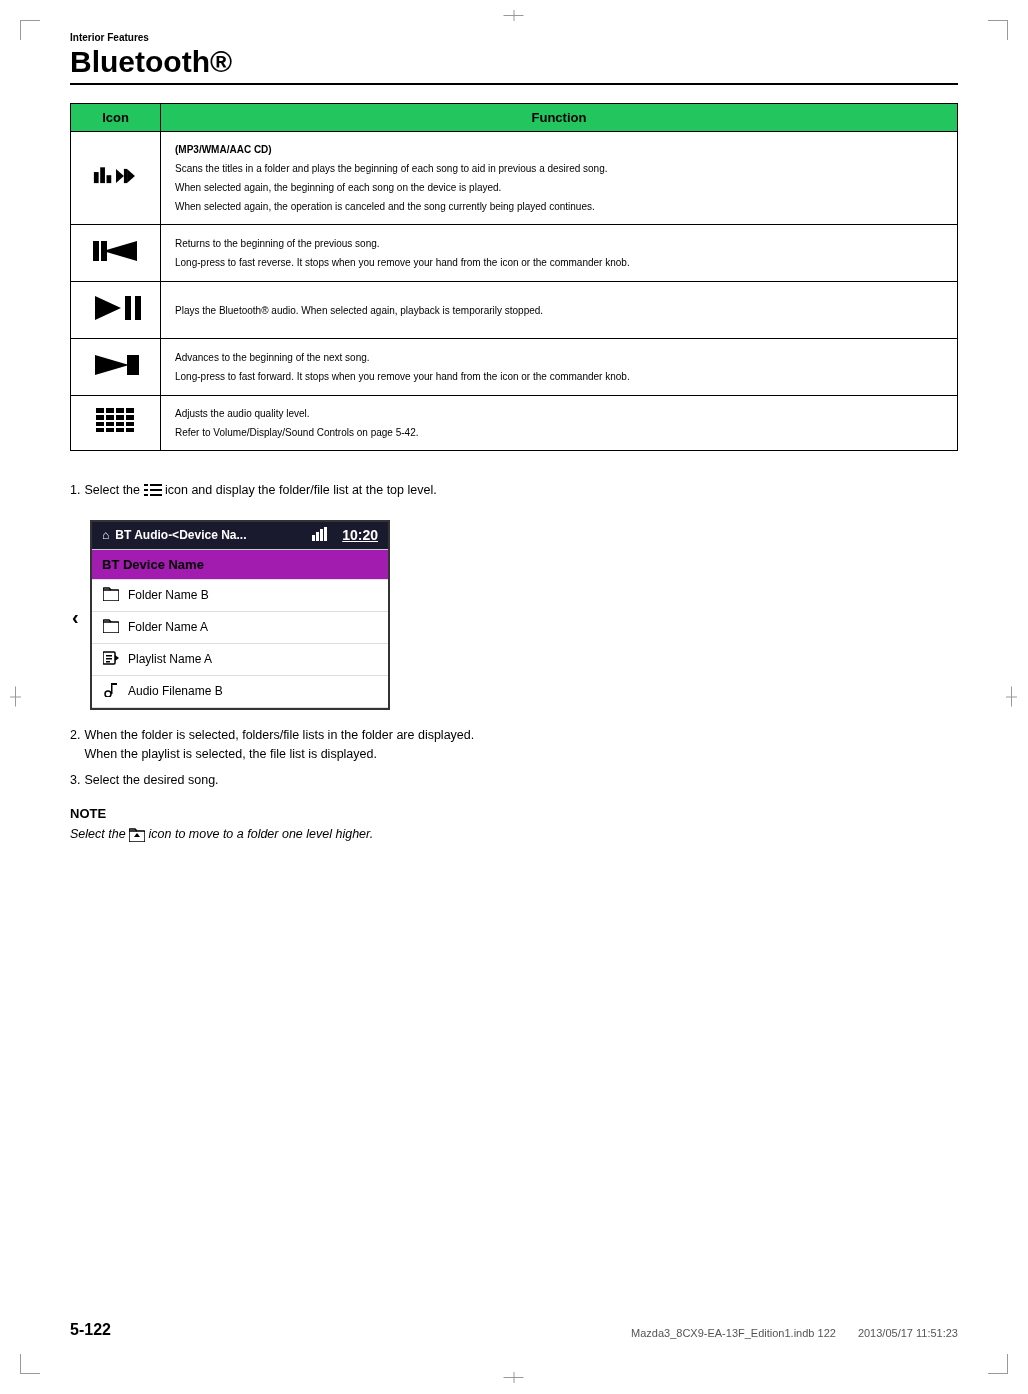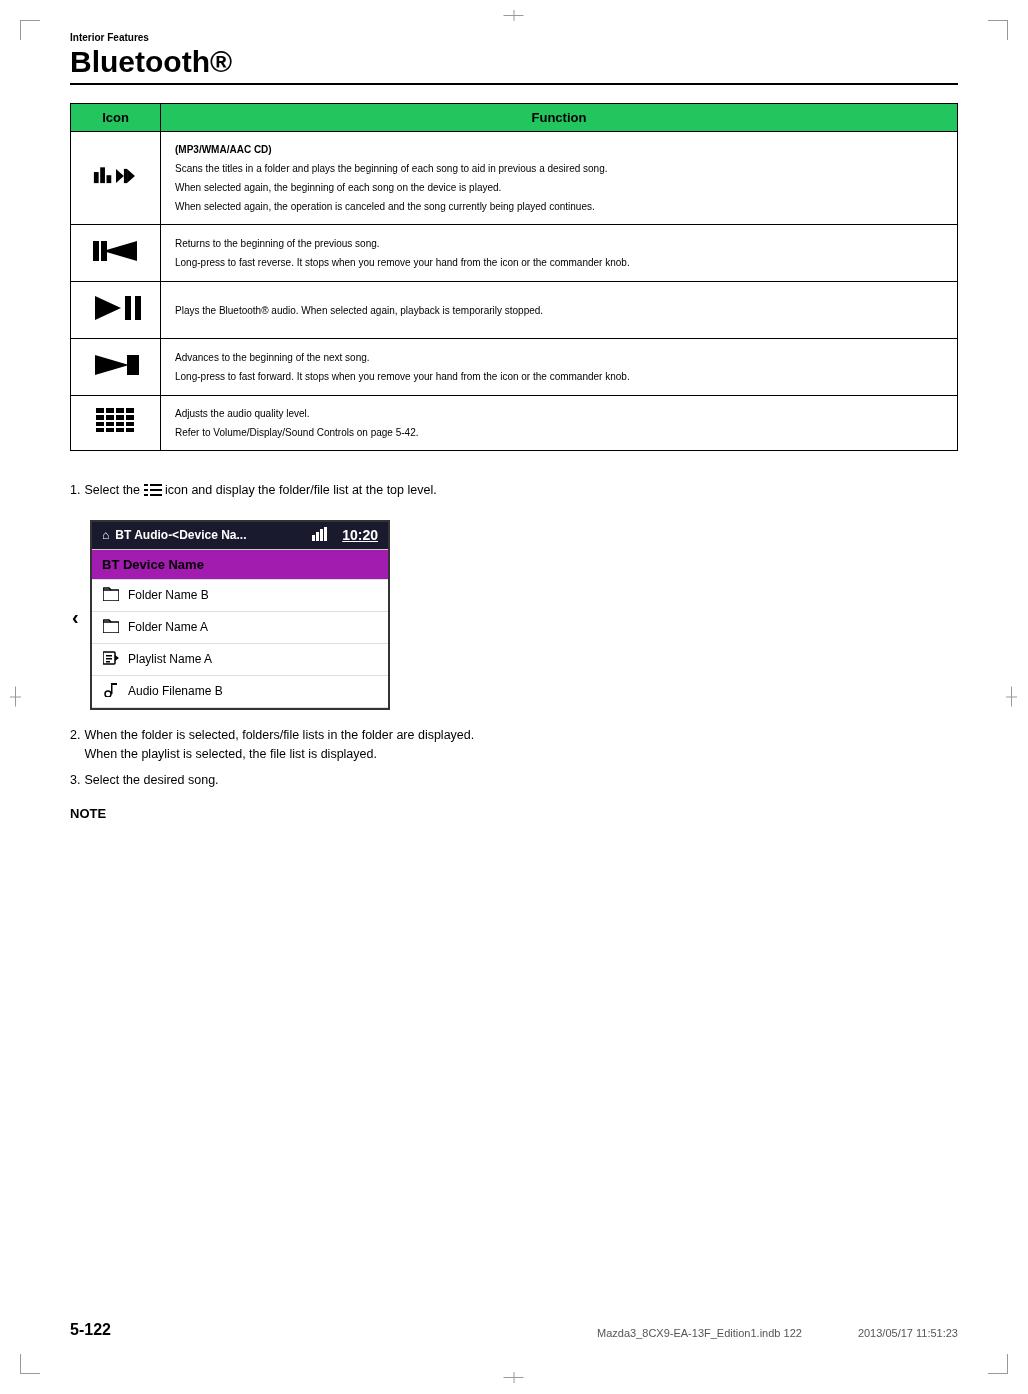--- a/index.html
+++ b/index.html
@@ -439,26 +439,35 @@
 
       
       <div style="display:flex;gap:4px;margin-bottom:16px;font-size:12.5px;line-height:1.5;">
         <span>3.</span>
         <span>Select the desired song.</span>
       </div>
 
       
       <div class="note-section">
         <div class="note-heading">NOTE</div>
+        <div class="note-text">
+          Select the
+          <svg style="display:inline;vertical-align:middle;" width="16" height="14" viewBox="0 0 16 14" xmlns="http://www.w3.org/2000/svg">
+            <rect x="0" y="3" width="16" height="11" rx="1" fill="none" stroke="#000" stroke-width="1.5"></rect>
+            <path d="M0 3 L0 2 Q0 1 1 1 L6 1 L8 3" fill="none" stroke="#000" stroke-width="1.5"></path>
+            <polygon points="8,5 5,9 11,9" fill="#000"></polygon>
+          </svg>
+          icon to move to a folder one level higher.
+        </div>
       </div>
     </div>
     <div class="right-col"></div>
   </div>
 
   <div class="page-footer">
     <div class="page-number">5-122</div>
-    <div style="font-size:11px;color:#555;display:flex;gap:56px;">
+    <div style="font-size:11px;color:#555;display:flex;gap:22px;">
       <span>Mazda3_8CX9-EA-13F_Edition1.indb   122</span>
       <span>2013/05/17   11:51:23</span>
     </div>
   </div>
 
 </div>
 
 </body></html>

